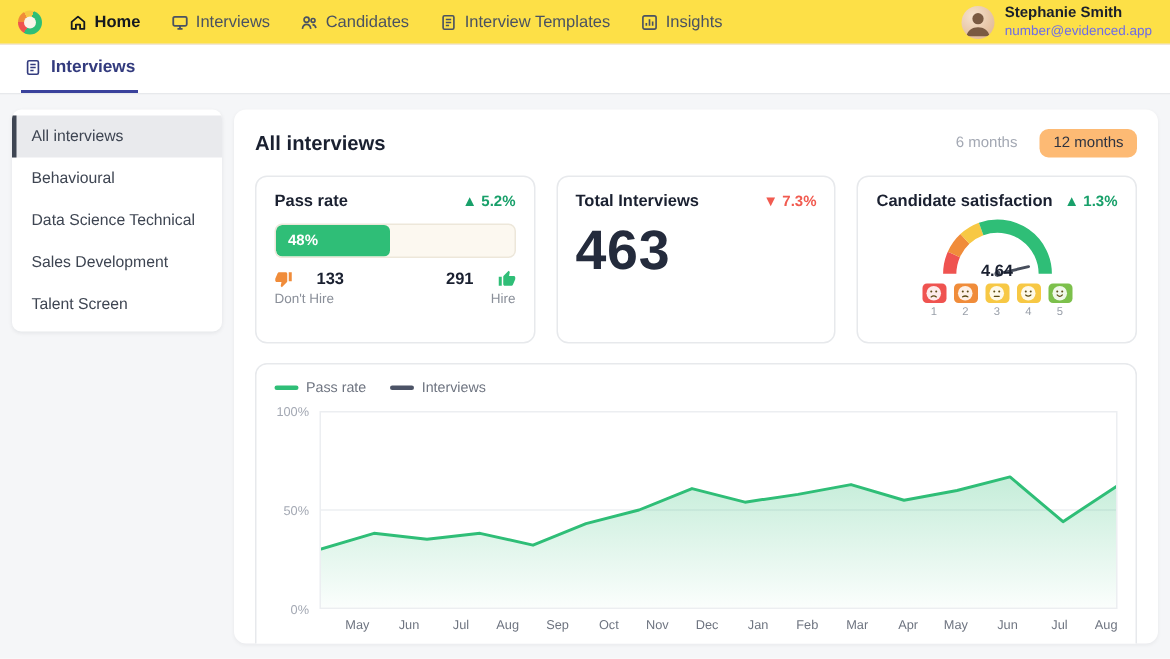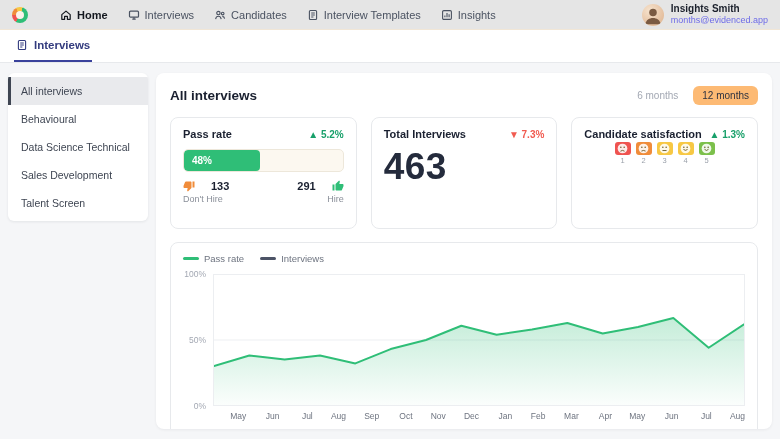--- a/index.html
+++ b/index.html
@@ -1,19 +1,19 @@
 <!DOCTYPE html>
 <html><head>
 <meta charset="utf-8">
 <style>
   * { margin:0; padding:0; box-sizing:border-box; }
   html,body { width:780px; height:439px; overflow:hidden; background:#F5F6F8; font-family:"Liberation Sans",sans-serif; }
 
   
-  .topbar { height:30px; background:#e5e5e5; display:flex; align-items:center; padding:0 12px; gap:32px; border-bottom:1px solid #F1E6D6; }
+  .topbar { height:30px; background:#fde047; display:flex; align-items:center; padding:0 12px; gap:18px; border-bottom:1px solid #F1E6D6; }
   .logo { width:16px; height:16px; border-radius:50%; flex:0 0 auto; position:relative;
           background:conic-gradient(from 210deg,#EF5350 0 17%,#F08C3A 17% 33%,#F7C844 33% 47%,#2FBE77 47% 100%); }
   .logo::after { content:""; position:absolute; inset:4px; border-radius:50%; background:#FBF3EA; }
   .topnav-items { display:flex; align-items:center; gap:20px; }
   .nav-item { display:flex; align-items:center; gap:5px; font-size:11px; color:#4A5261; cursor:pointer; white-space:nowrap; }
   .nav-item.active { color:#14181F; font-weight:700; }
   .nav-item svg { display:block; }
   .user { margin-left:auto; display:flex; align-items:center; gap:7px; cursor:pointer; }
   .avatar { width:22px; height:22px; border-radius:50%; background:radial-gradient(circle at 35% 30%,#F6E3CE,#DDB08A); overflow:hidden; flex:0 0 auto; }
   .user-meta { line-height:1.18; }
@@ -137,22 +137,22 @@
       </div>
     </div>
   <div class="user">
     <div class="avatar">
       <svg width="22" height="22" viewBox="0 0 24 24">
         <circle cx="12" cy="9.2" r="4.1" fill="#7A5A42"></circle>
         <path d="M3.5 22c1-4.4 4.4-6.6 8.5-6.6s7.5 2.2 8.5 6.6z" fill="#7A5A42"></path>
       </svg>
     </div>
     <div class="user-meta">
-      <div class="user-name">Insights Smith</div>
-      <div class="user-email">months@evidenced.app</div>
+      <div class="user-name">Stephanie Smith</div>
+      <div class="user-email">number@evidenced.app</div>
     </div>
   </div>
 </div>
 
 <div class="subnav">
     <div class="subtab active">
       <span>
         <svg width="12" height="12" viewBox="0 0 12 12" fill="none" stroke="currentColor" stroke-width="1.1">
           <rect x="2.4" y="1.5" width="7.2" height="9" rx="1"></rect>
           <path d="M4.2 4h3.6M4.2 6h3.6M4.2 8h2.2"></path>
@@ -223,20 +223,31 @@
           <div class="card-title">Total Interviews</div>
           <div class="delta down">▼ 7.3%</div>
         </div>
         <div class="big-num">463</div>
       </div>
 
       <div class="card">
         <div class="card-head">
           <div class="card-title">Candidate satisfaction</div>
           <div class="delta up">▲ 1.3%</div>
+        </div>
+        <div class="gauge-wrap">
+          <svg id="gauge" width="96" height="46" viewBox="0 0 100 52">
+              <path d="M14.00,47.00 A36,36 0 0 1 17.11,32.36" stroke="#EF5350" stroke-width="10" fill="none"></path>
+              <path d="M17.11,32.36 A36,36 0 0 1 25.45,20.67" stroke="#F08C3A" stroke-width="10" fill="none"></path>
+              <path d="M25.45,20.67 A36,36 0 0 1 37.69,13.17" stroke="#F7C844" stroke-width="10" fill="none"></path>
+              <path d="M37.69,13.17 A36,36 0 0 1 86.00,47.00" stroke="#2FBE77" stroke-width="10" fill="none"></path>
+              <line x1="54.9" y1="45.9" x2="73.4" y2="41.6" stroke="#474E5C" stroke-width="2.2" stroke-linecap="round"></line>
+              <circle cx="50" cy="47" r="2.3" fill="#474E5C"></circle>
+            </svg>
+          <div class="gauge-value">4.64</div>
         </div>
         <div class="scale">
             <div class="scale-col">
               <span class="chip" style="background:#EF5350">
                 <svg width="11" height="11" viewBox="0 0 12 12">
                   <circle cx="6" cy="6" r="5.3" fill="rgba(255,255,255,0.88)"></circle>
                   <circle cx="4.2" cy="4.7" r="0.75" fill="#5B4A12"></circle>
                   <circle cx="7.8" cy="4.7" r="0.75" fill="#5B4A12"></circle>
                   <path d="M4.1 8.7 Q6 7.1 7.9 8.7" stroke="#5B4A12" stroke-width="0.9" fill="none" stroke-linecap="round"></path>
                 </svg>

